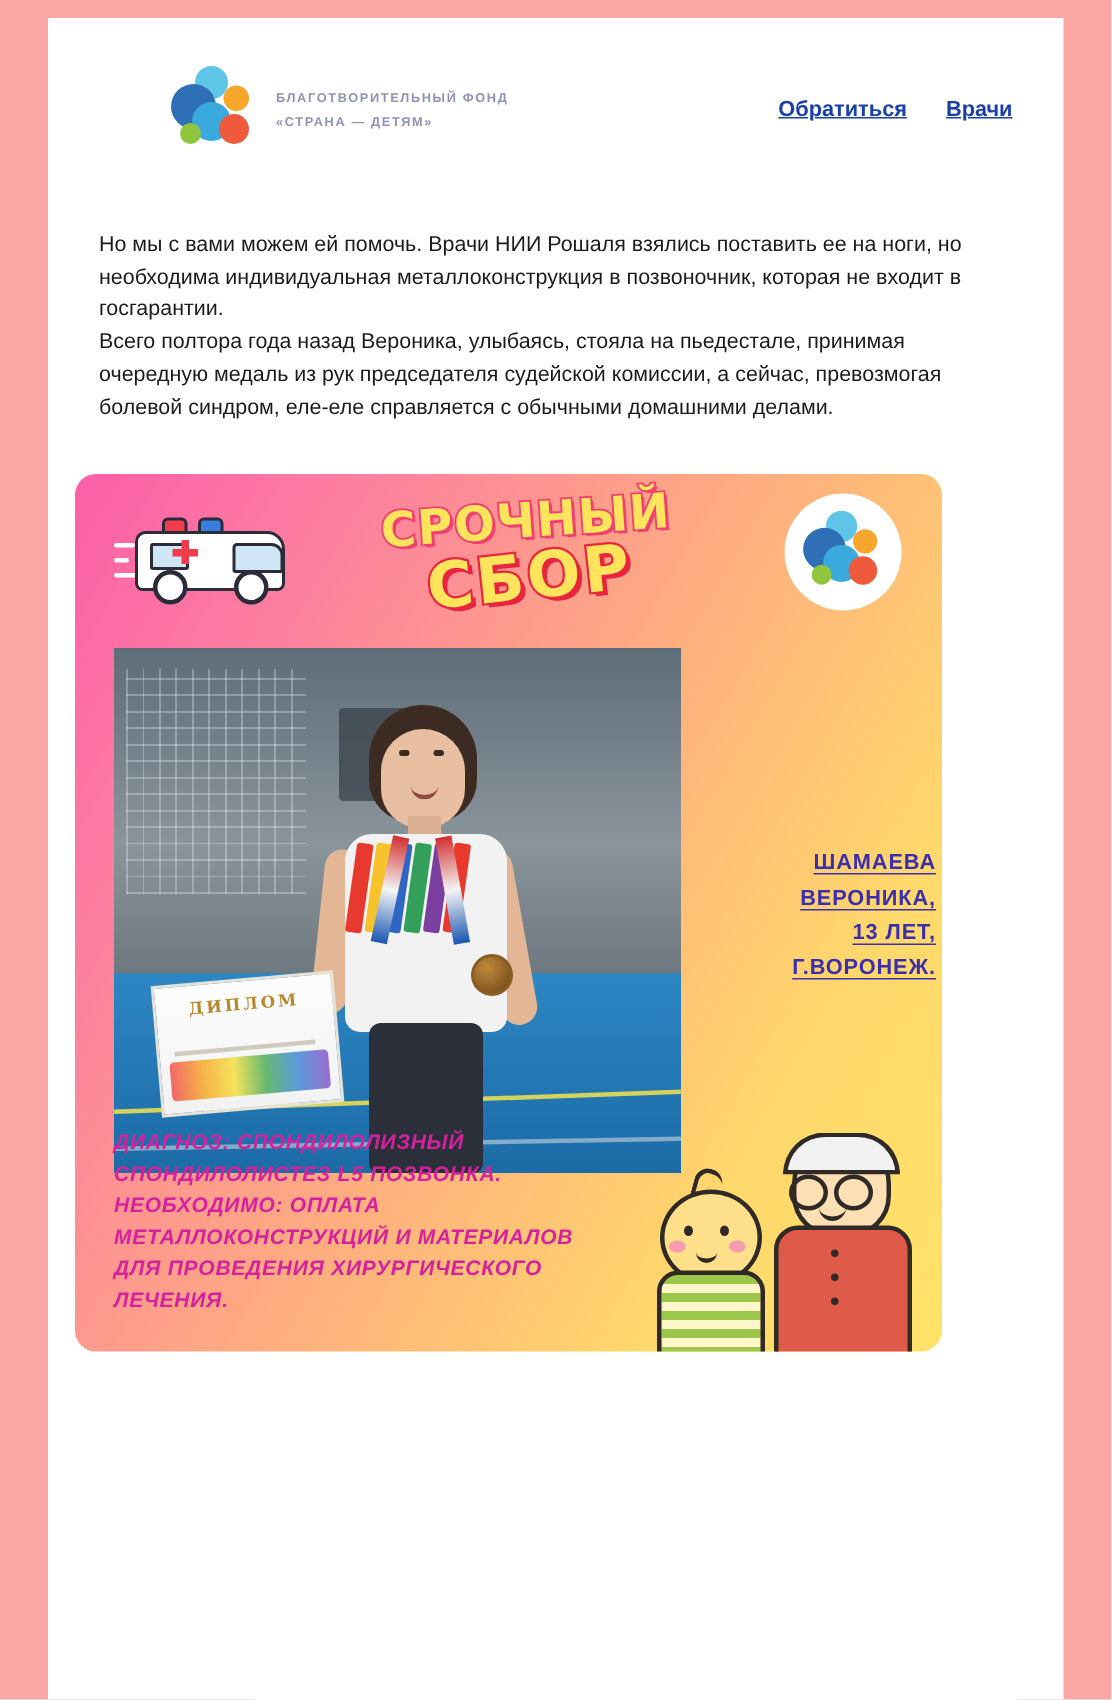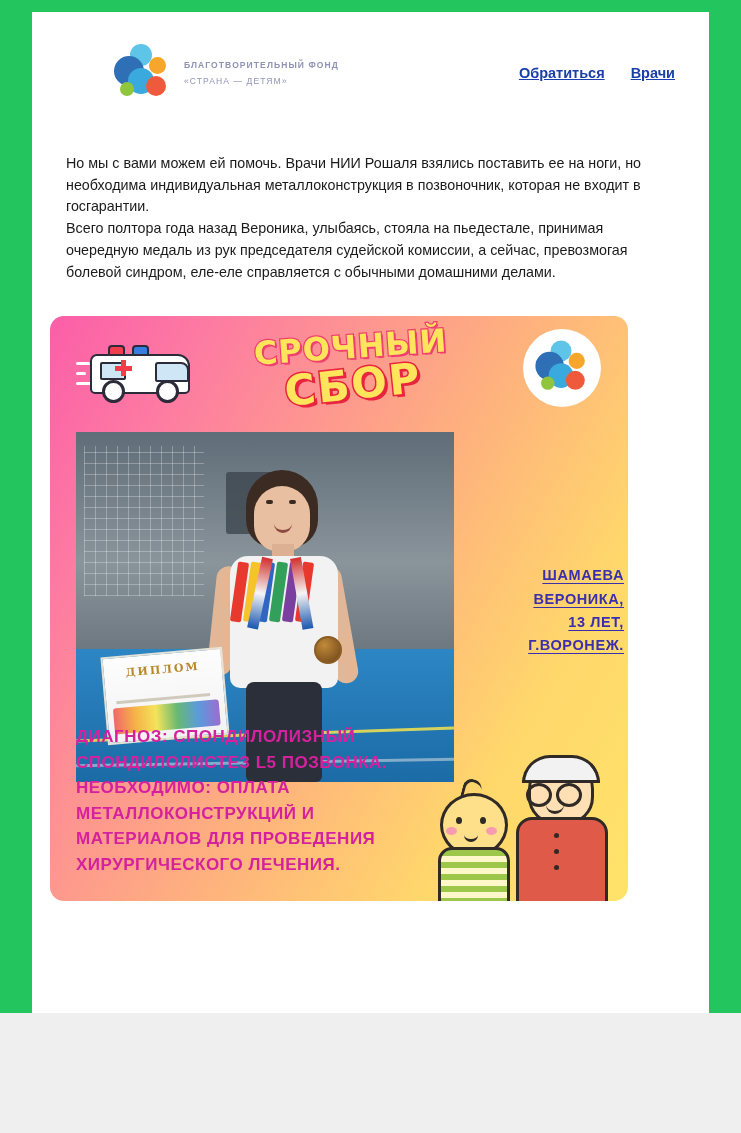--- a/index.html
+++ b/index.html
@@ -3,24 +3,24 @@
 <meta charset="utf-8">
 <style>
   html, body {
     margin: 0;
     padding: 0;
     background: #efefef;
     font-family: "Liberation Sans", sans-serif;
   }
   #page {
     width: 741px;
-    height: 1013px;
+    height: 1133px;
     position: relative;
     overflow: hidden;
-    background: #22c55e;
+    background: #fca5a5;
   }
   .email-card {
     position: absolute;
     left: 32px;
     top: 12px;
     width: 677px;
     min-height: 1121px;
     background: #ffffff;
     box-sizing: border-box;
   }
@@ -61,21 +61,21 @@
   .brand-line1 {
     font-size: 8.5px;
     letter-spacing: 1.1px;
     color: #8f93b4;
     font-weight: bold;
   }
   .brand-line2 {
     font-size: 8.5px;
     letter-spacing: 1.1px;
     color: #8f93b4;
-    font-weight: normal;
+    font-weight: bold;
     margin-top: 4px;
   }
   .header-nav {
     margin-left: auto;
     display: flex;
     align-items: center;
     gap: 26px;
   }
   .header-nav a {
     color: #1a3faa;
@@ -367,24 +367,25 @@
     text-decoration: underline;
     text-underline-offset: 3px;
     text-align: right;
   }
   .poster-diag {
     position: absolute;
     left: 26px;
     bottom: 24px;
     width: 340px;
     color: #d6219f;
-    font-size: 17px;
+    font-size: 14px;
     font-weight: bold;
     line-height: 1.5;
     letter-spacing: .5px;
+    font-style: italic;
   }
   
   .kid-baby {
     position: absolute; right: 108px; bottom: 0; width: 96px; height: 108px;
   }
   .kb-head {
     position: absolute; left: 16px; top: 0; width: 62px; height: 58px;
     background: #ffe08a; border: 3px solid #2f2a25; border-radius: 50%;
   }
   .kb-tuft {

